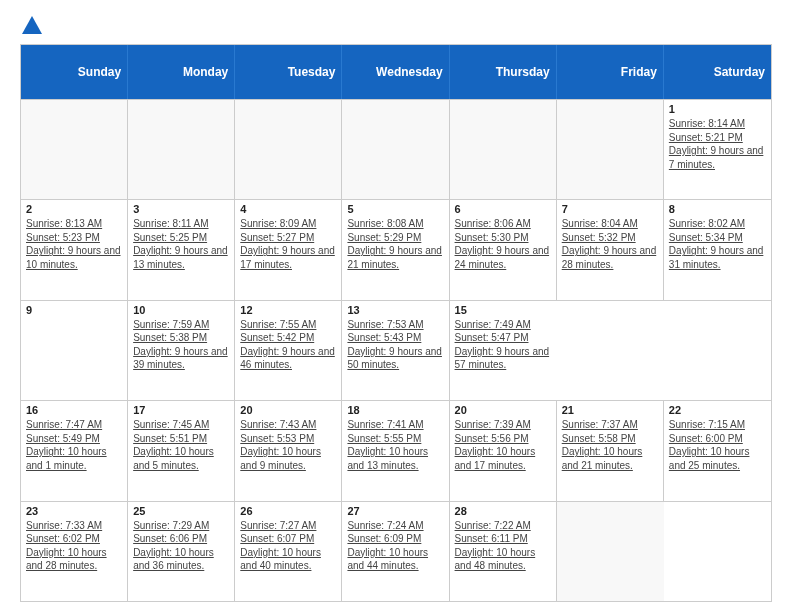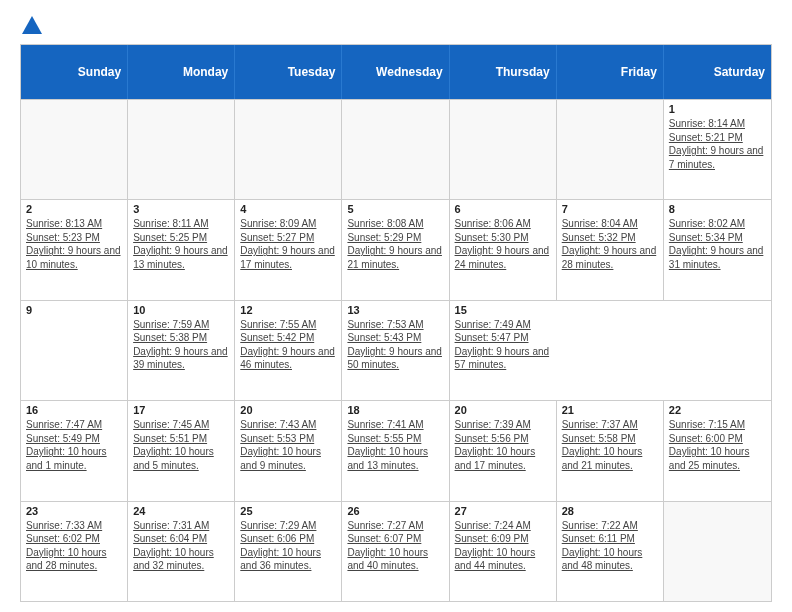--- a/index.html
+++ b/index.html
@@ -274,26 +274,20 @@
           </div>
         </div>
         <div class="cal-week">
           <div class="cal-cell">
             <span class="day-num">23</span>
             <div class="day-info">Sunrise: 7:33 AM
 Sunset: 6:02 PM
 Daylight: 10 hours and 28 minutes.</div>
           </div>
           <div class="cal-cell">
-            <span class="day-num">24</span>
-            <div class="day-info">Sunrise: 7:31 AM
-Sunset: 6:04 PM
-Daylight: 10 hours and 32 minutes.</div>
-          </div>
-          <div class="cal-cell">
             <span class="day-num">25</span>
             <div class="day-info">Sunrise: 7:29 AM
 Sunset: 6:06 PM
 Daylight: 10 hours and 36 minutes.</div>
           </div>
           <div class="cal-cell">
             <span class="day-num">26</span>
             <div class="day-info">Sunrise: 7:27 AM
 Sunset: 6:07 PM
 Daylight: 10 hours and 40 minutes.</div>

